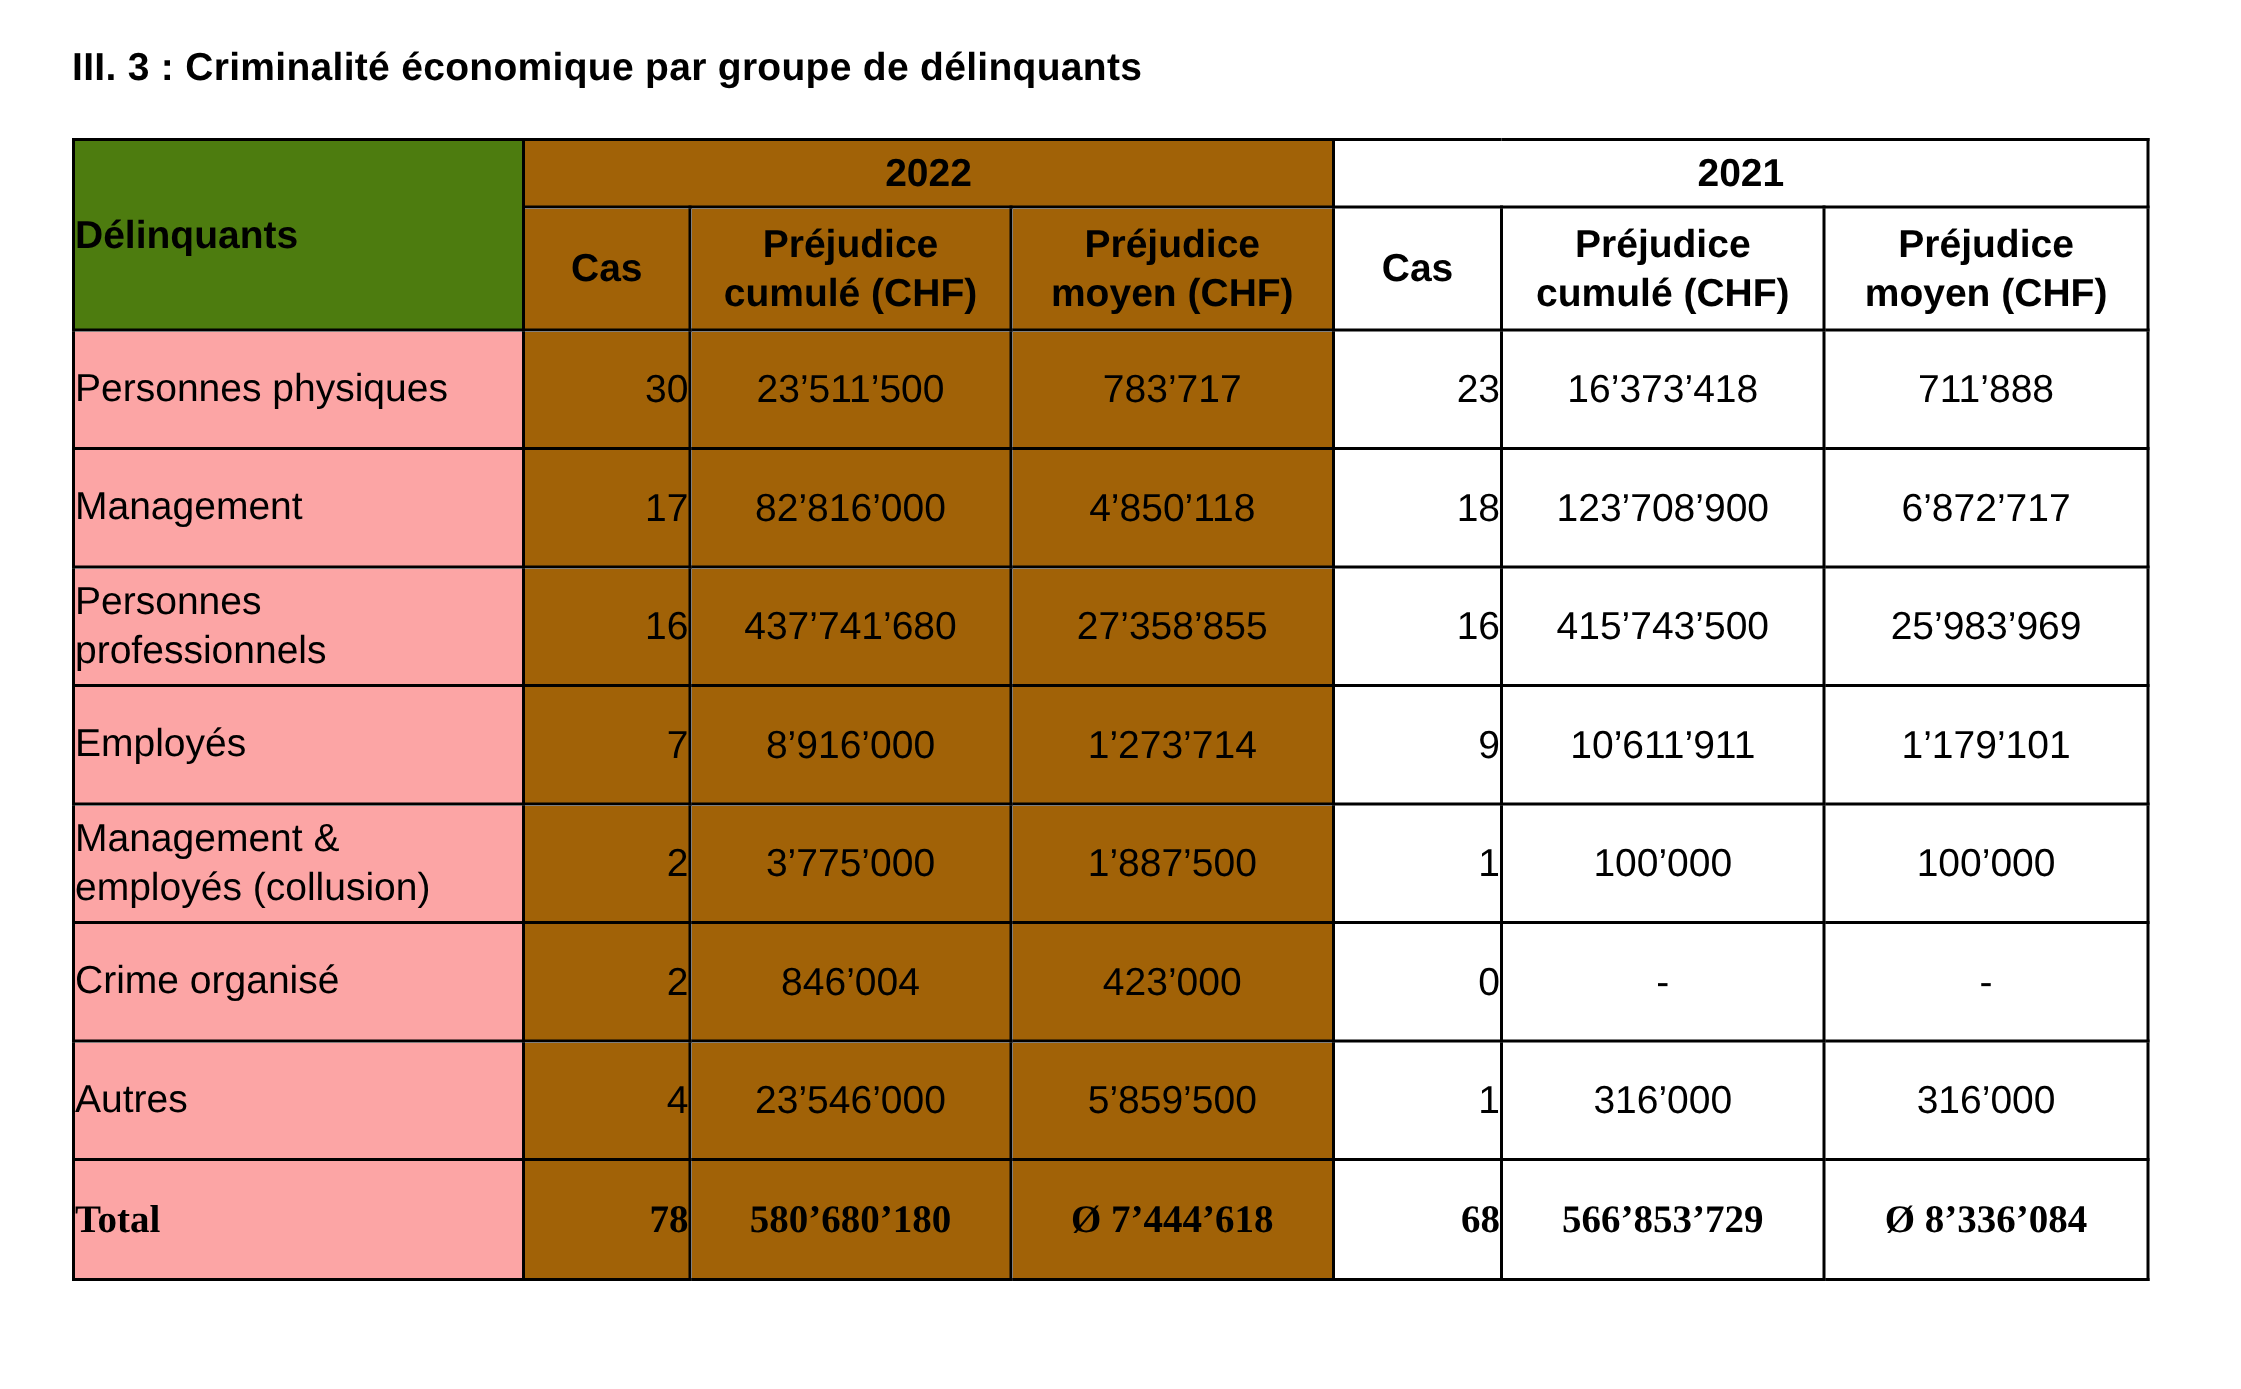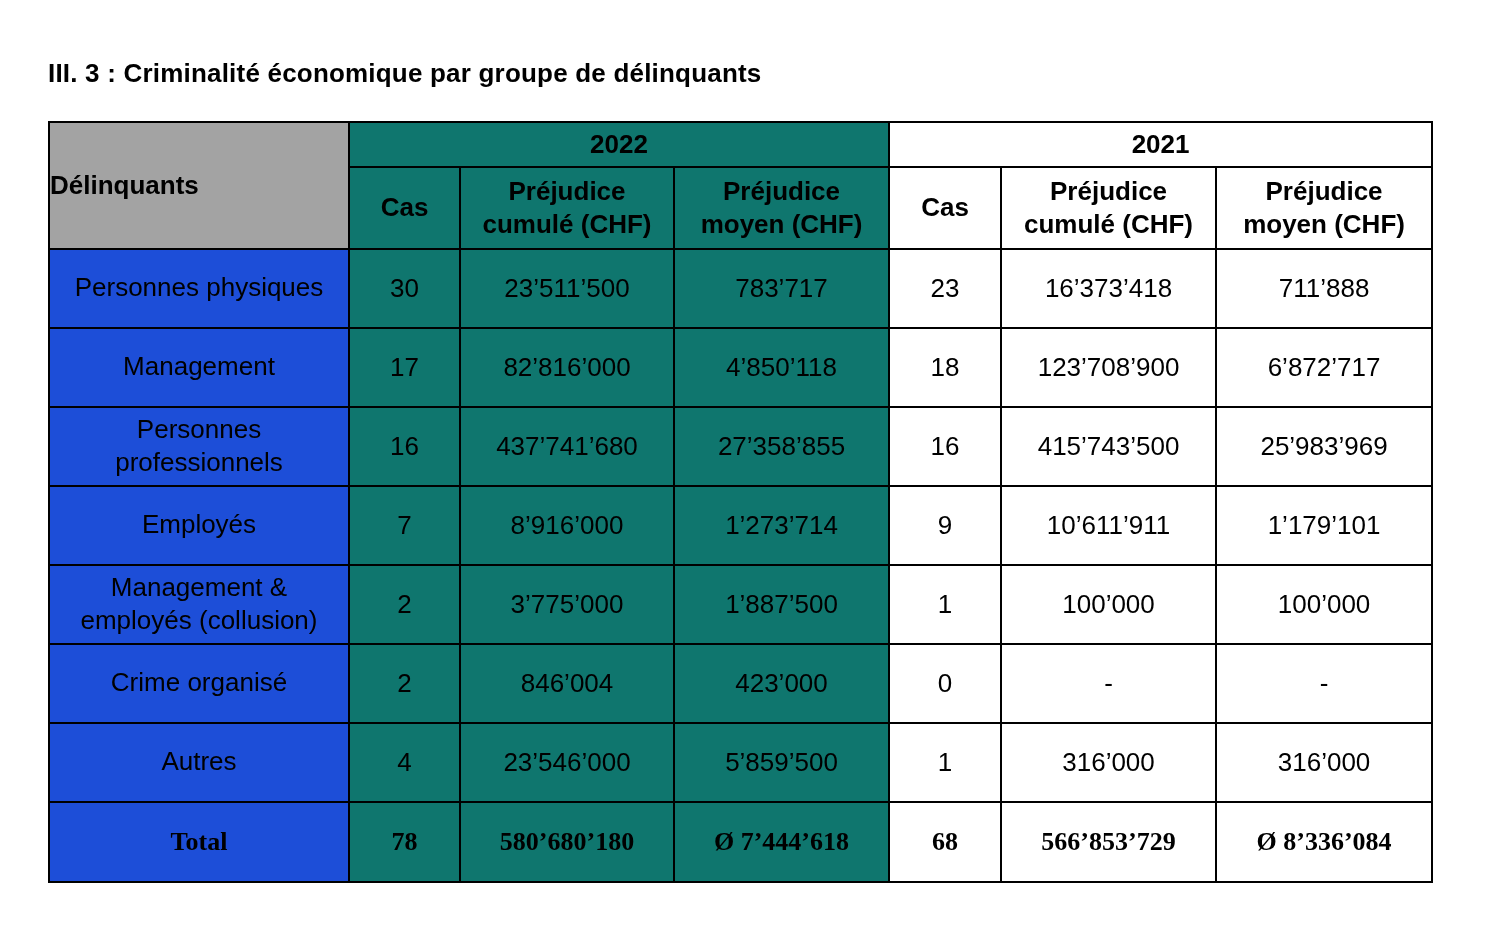--- a/index.html
+++ b/index.html
@@ -9,22 +9,21 @@
     font-family: "Liberation Sans", sans-serif;
     color: #000000;
   }
   body {
     width: 1494px;
     height: 926px;
     box-sizing: border-box;
   }
   .page {
     box-sizing: border-box;
-    padding: 16px 48px 0 48px;
-    margin-top: 43px;
+    padding: 30px 48px 0 48px;
   }
   .title {
     font-size: 26px;
     font-weight: 700;
     line-height: 1.1;
     margin: 0 0 33px 0;
     letter-spacing: 0.2px;
   }
   table.crime-table {
     border-collapse: collapse;
@@ -32,58 +31,58 @@
     width: 1383px;
   }
   table.crime-table th,
   table.crime-table td {
     border: 2px solid #000000;
     font-size: 26px;
     vertical-align: middle;
     padding: 0;
     overflow: hidden;
   }
-  .shaded { background: #0f766e; }
+  .shaded { background: #a16207; }
 
   tr.year-row     { height: 45px; }
   tr.subhead-row  { height: 82px; }
   tbody tr        { height: 79px; }
   tbody tr.total-row { height: 80px; font-family: Liberation Serif, serif; }
 
   th.corner {
     text-align: left;
     padding-left: 14px;
     padding-right: 8px;
     font-weight: 700;
-    background: #a3a3a3;
+    background: #4d7c0f;
   }
   th.year {
     text-align: center;
     font-weight: 700;
   }
   th.sub {
     text-align: center;
     font-weight: 700;
     white-space: pre-line;
     line-height: 1.25;
   }
   td.label {
-    text-align: center;
+    text-align: left;
     padding-left: 14px;
     padding-right: 10px;
     white-space: pre-line;
     line-height: 1.28;
-    background: #1d4ed8;
+    background: #fca5a5;
   }
   td.num {
     text-align: center;
     padding-right: 19px;
   }
   td.cas {
-    text-align: center;
+    text-align: right;
     padding-right: 0;
   }
   tr.total-row td { font-weight: 700; }
 </style>
 </head>
 <body>
 
 <div class="page">
 
   <div class="title">III. 3 : Criminalité économique par groupe de délinquants</div>

